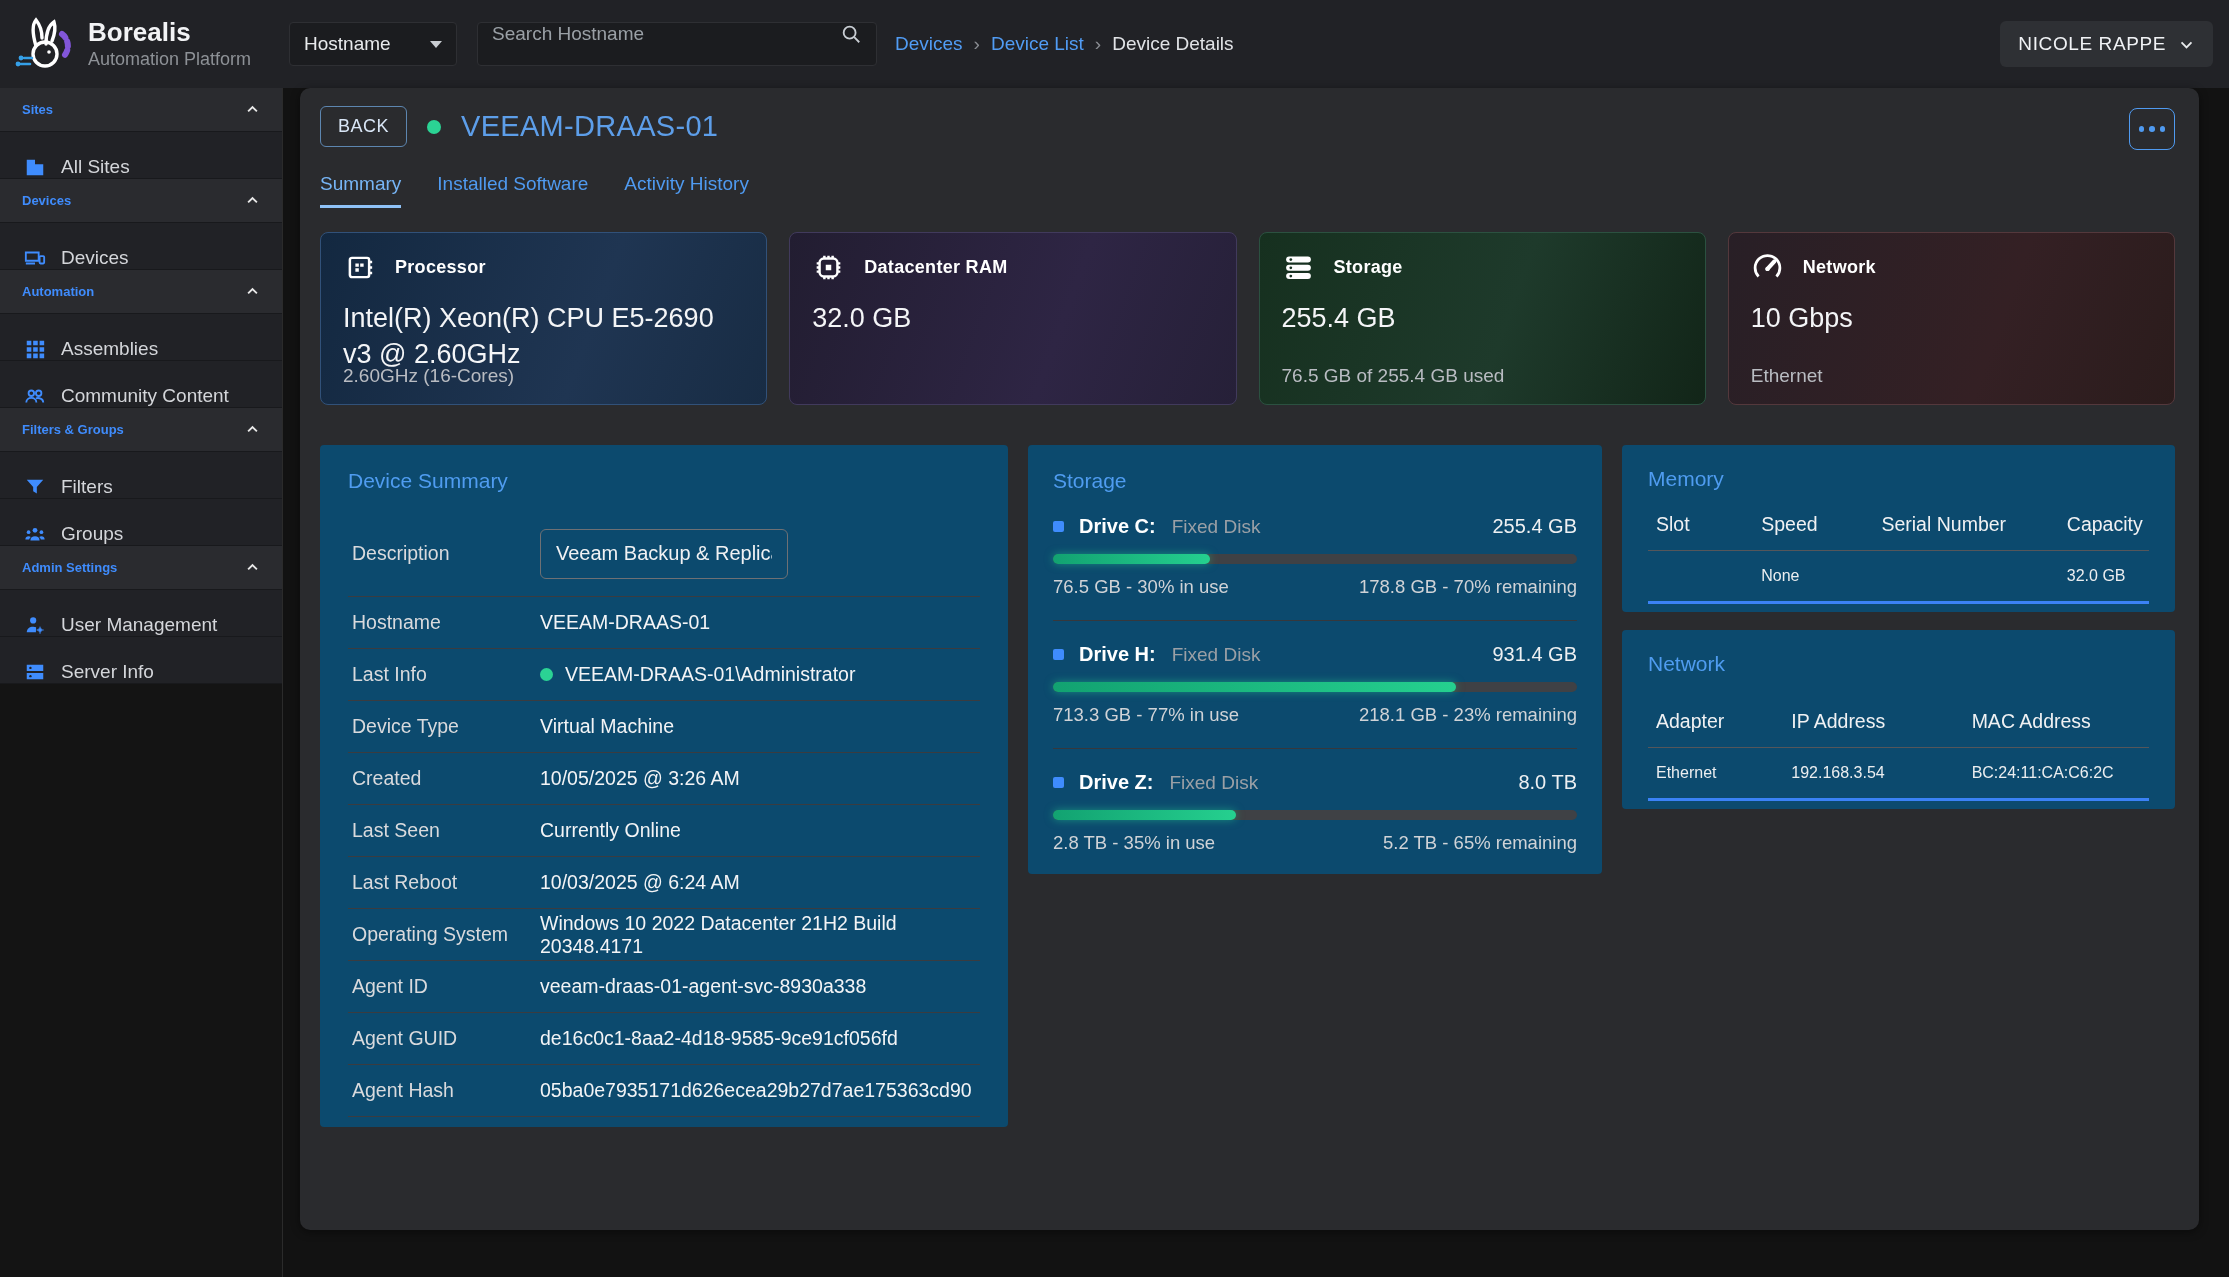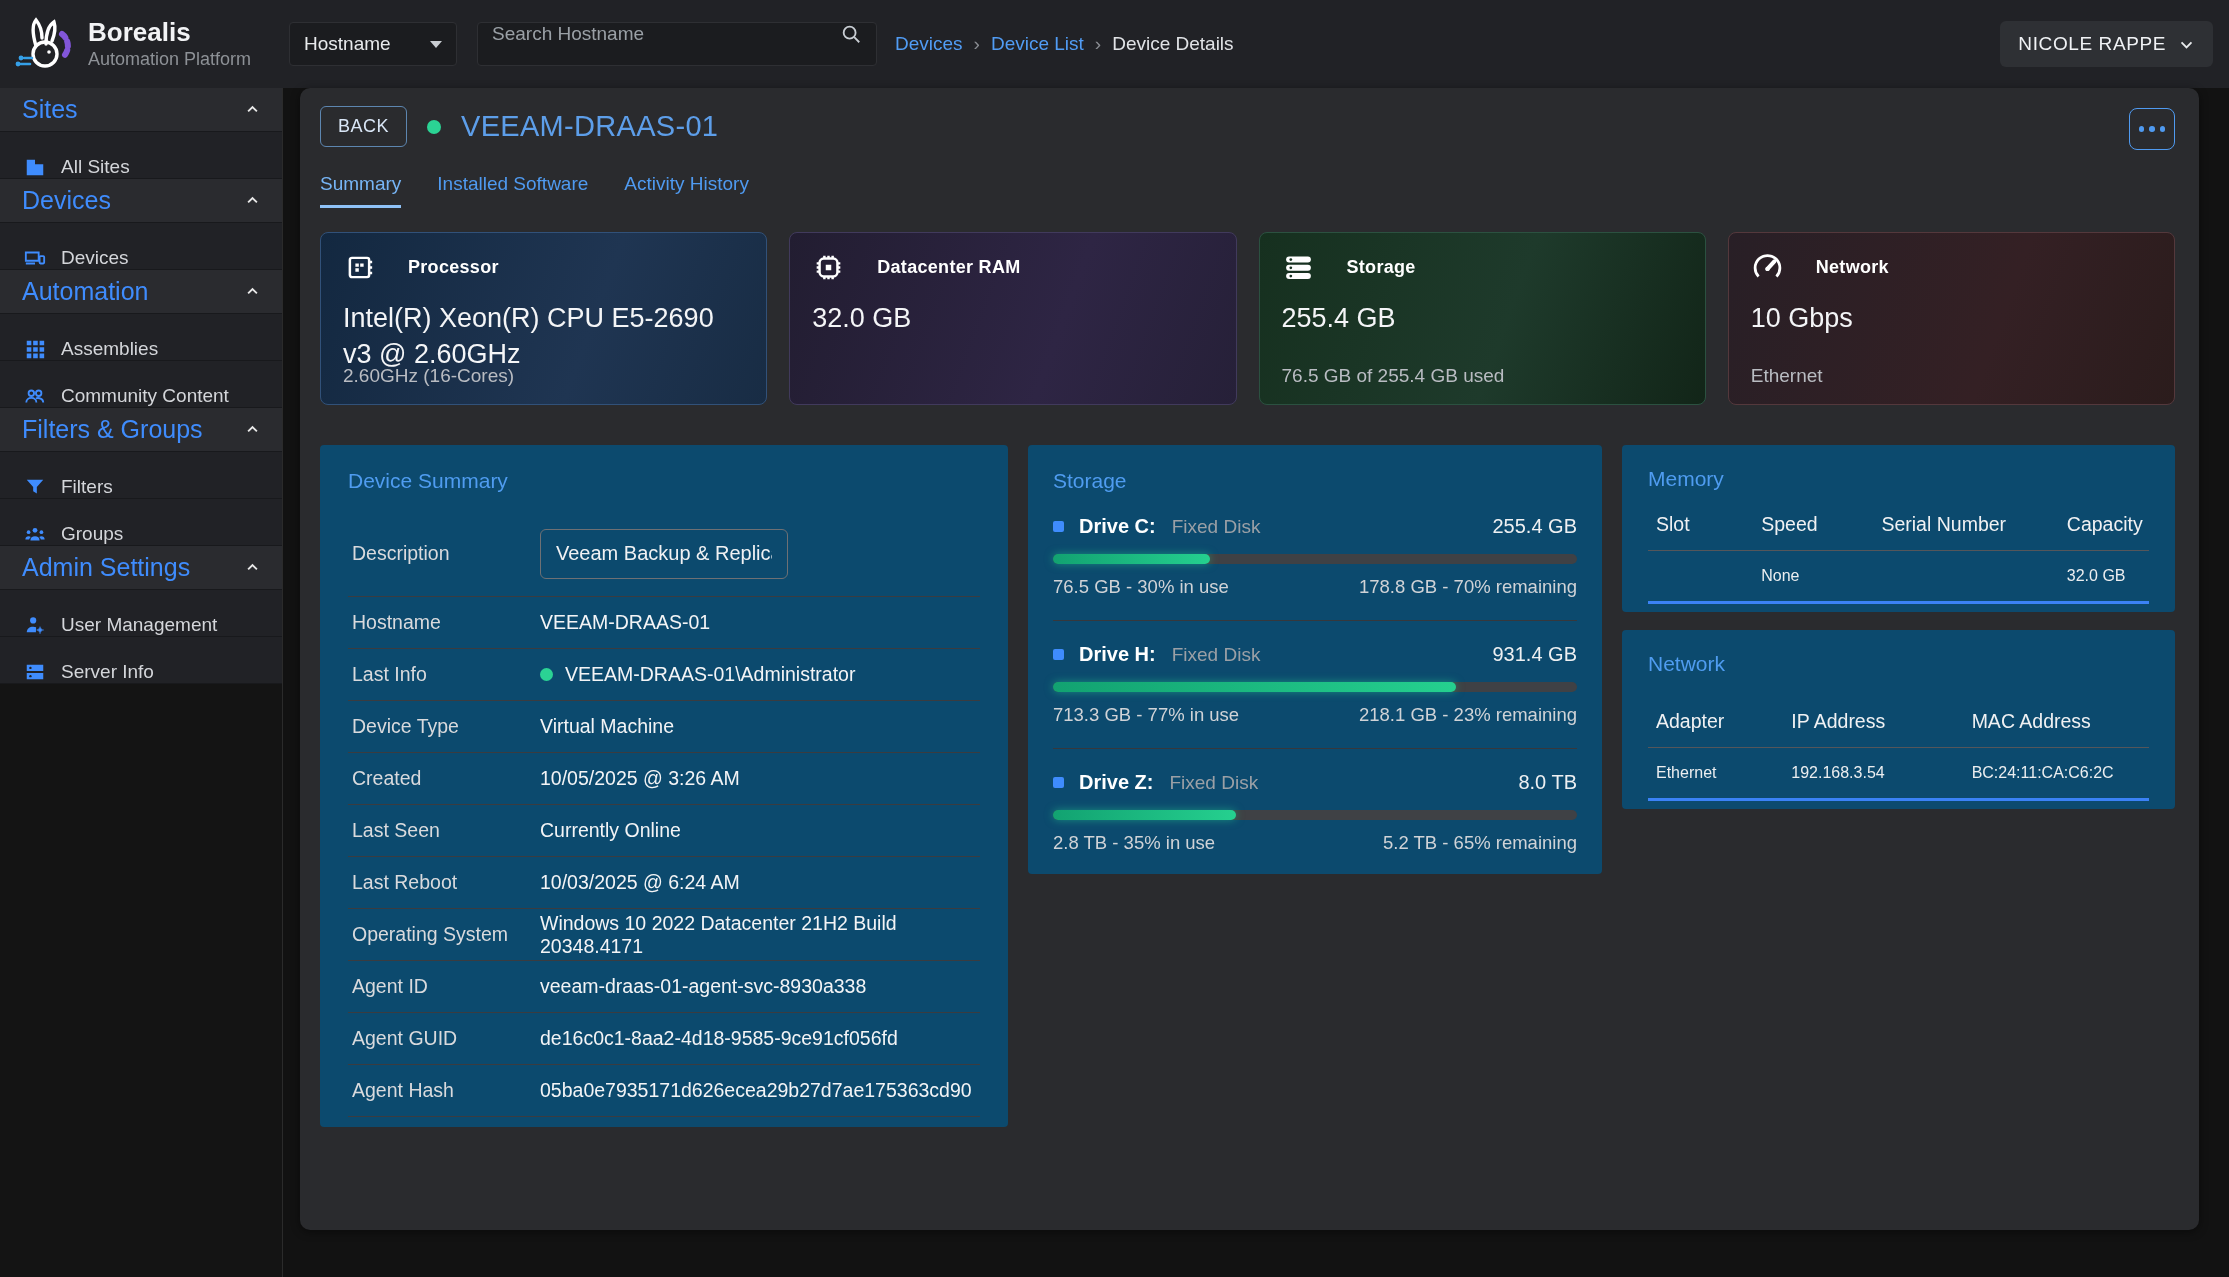--- a/index.html
+++ b/index.html
@@ -28,21 +28,21 @@
   .crumb-current { color:#e1e3e6; }
   .user-btn { margin-left:auto; margin-right:16px; height:46px; background:#2e3034; border-radius:6px;
     display:flex; align-items:center; gap:12px; padding:0 18px; cursor:pointer; }
   .user-btn span { font-size:19px; color:#f0f2f5; letter-spacing:0.6px; }
 
   
   .main { display:flex; height:1189px; }
   .sidebar { width:283px; flex:0 0 283px; background:#141414; border-right:1px solid #2b2b2b; }
   .menu-header { height:44px; background:#2a2b2f; display:flex; align-items:center; justify-content:space-between;
     padding:0 22px; border-bottom:1px solid #18191c; cursor:pointer; }
-  .menu-header span { color:#3f8cfd; font-size:25px; font-weight:normal; }
+  .menu-header span { color:#3f8cfd; font-size:13px; font-weight:bold; }
   .menu-item { height:47px; background:#212226; display:flex; align-items:flex-end; gap:15px; padding-left:24px;
     border-bottom:1px solid #18191c; cursor:pointer; }
   .menu-item .mi-label { color:#d4d6da; font-size:19px; }
   .mi-icon { width:22px; height:22px; flex:0 0 22px; color:#3f8cfd; }
   .chev-icon { width:15px; height:15px; color:#e8e8e8; }
 
   .content { flex:1; background:#121212; padding:0 30px 0 17px; }
   .card { width:100%; height:1142px; background:#2a2b2e; border-radius:10px; position:relative;
     padding:18px 24px 0 20px; box-shadow:0 2px 10px rgba(0,0,0,.45); }
 
@@ -60,21 +60,21 @@
   .tab { font-size:19px; color:#4f9af0; padding-bottom:10px; cursor:pointer; }
   .tab.active { color:#77b5f6; border-bottom:3px solid #8fc2f7; }
 
   
   .stat-row { display:grid; grid-template-columns:repeat(4,1fr); gap:22px; margin-top:24px; }
   .stat-card { height:173px; border-radius:8px; position:relative; padding:18px 22px; }
   .stat-card.processor { background:linear-gradient(110deg,#132840,#1f3552 60%,#182c44); border:1px solid #315179; }
   .stat-card.ram       { background:linear-gradient(110deg,#221d31,#2e2544 60%,#262038); border:1px solid #413a5c; }
   .stat-card.storage   { background:linear-gradient(110deg,#16301f,#1e3a2b 55%,#122518); border:1px solid #2b5140; }
   .stat-card.network   { background:linear-gradient(110deg,#281f26,#342024 60%,#2b1c1c); border:1px solid #54383c; }
-  .stat-head { display:flex; align-items:center; gap:32px; }
+  .stat-head { display:flex; align-items:center; gap:19px; }
   .stat-icon { width:33px; height:33px; color:#ffffff; }
   .stat-title { font-size:18px; font-weight:bold; color:#ffffff; letter-spacing:.3px; }
   .stat-value { margin-top:16px; font-size:27px; color:#f4f5f7; line-height:1.35; max-width:430px; }
   .stat-sub { position:absolute; left:22px; bottom:17px; font-size:19px; color:#b9bcc2; }
 
   
   .panel-row { display:grid; grid-template-columns:688px 574px 1fr; gap:20px; margin-top:40px; align-items:start; }
   .panel { background:#0c4a6e; border-radius:4px; }
   .panel-title { color:#4f9cf0; font-size:21px; }
 

